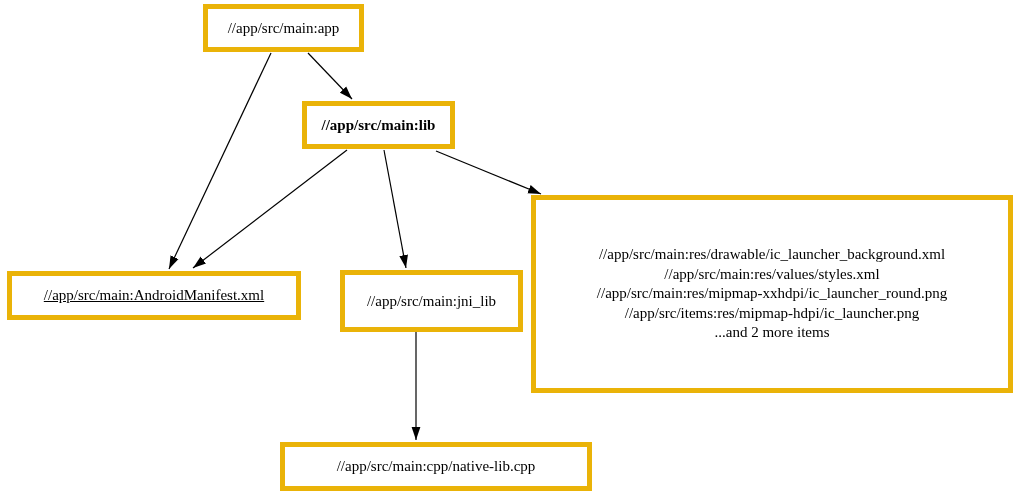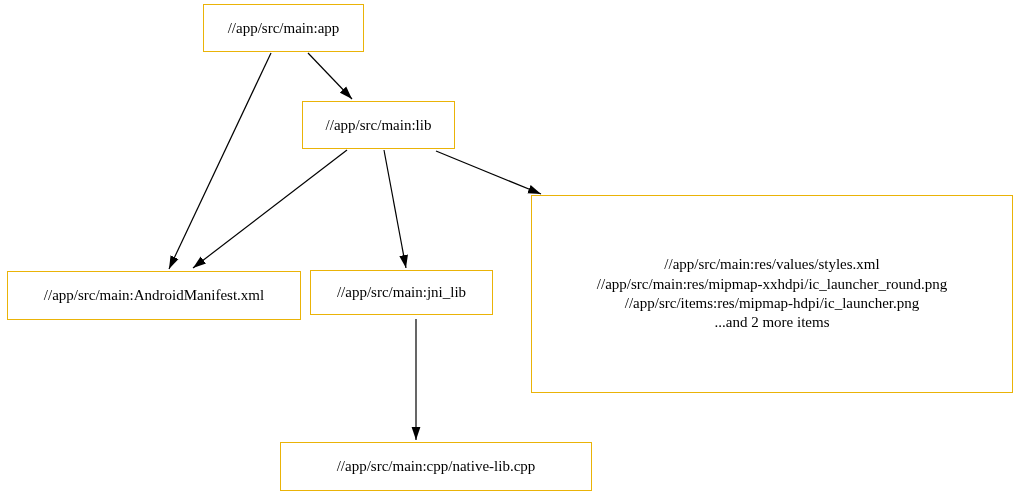--- a/index.html
+++ b/index.html
@@ -20,35 +20,35 @@
     position: absolute;
     left: 0;
     top: 0;
     width: 1018px;
     height: 496px;
     z-index: 1;
   }
   .node {
     position: absolute;
     box-sizing: border-box;
-    border: 1px solid #eab308;
+    border: 5px solid #eab308;
     background: #ffffff;
     display: flex;
     align-items: center;
     justify-content: center;
     text-align: center;
     font-size: 15px;
     line-height: 19px;
     z-index: 2;
     white-space: nowrap;
   }
   .node-app       { left: 203px; top: 4px;   width: 161px; height: 48px; }
-  .node-lib       { left: 302px; top: 101px; width: 153px; height: 48px; }
-  .node-manifest  { left: 7px;   top: 271px; width: 294px; height: 49px; }
-  .node-jni       { left: 310px; top: 270px; width: 183px; height: 45px; }
+  .node-lib       { left: 302px; top: 101px; width: 153px; height: 48px; font-weight: bold; }
+  .node-manifest  { left: 7px;   top: 271px; width: 294px; height: 49px; text-decoration: underline; }
+  .node-jni       { left: 340px; top: 270px; width: 183px; height: 62px; }
   .node-native    { left: 280px; top: 442px; width: 312px; height: 49px; }
   .node-resources {
     left: 531px; top: 195px; width: 482px; height: 198px;
     flex-direction: column;
     justify-content: center;
     line-height: 19.4px;
   }
   .res-line { width: 100%; text-align: center; }
 </style>
 </head>
@@ -80,20 +80,21 @@
 
   <div class="node node-manifest">
     <span>//app/src/main:AndroidManifest.xml</span>
   </div>
 
   <div class="node node-jni">
     <span>//app/src/main:jni_lib</span>
   </div>
 
   <div class="node node-resources">
+    <div class="res-line">//app/src/main:res/drawable/ic_launcher_background.xml</div>
     <div class="res-line">//app/src/main:res/values/styles.xml</div>
     <div class="res-line">//app/src/main:res/mipmap-xxhdpi/ic_launcher_round.png</div>
     <div class="res-line">//app/src/items:res/mipmap-hdpi/ic_launcher.png</div>
     <div class="res-line">...and 2 more items</div>
   </div>
 
   <div class="node node-native">
     <span>//app/src/main:cpp/native-lib.cpp</span>
   </div>
 

